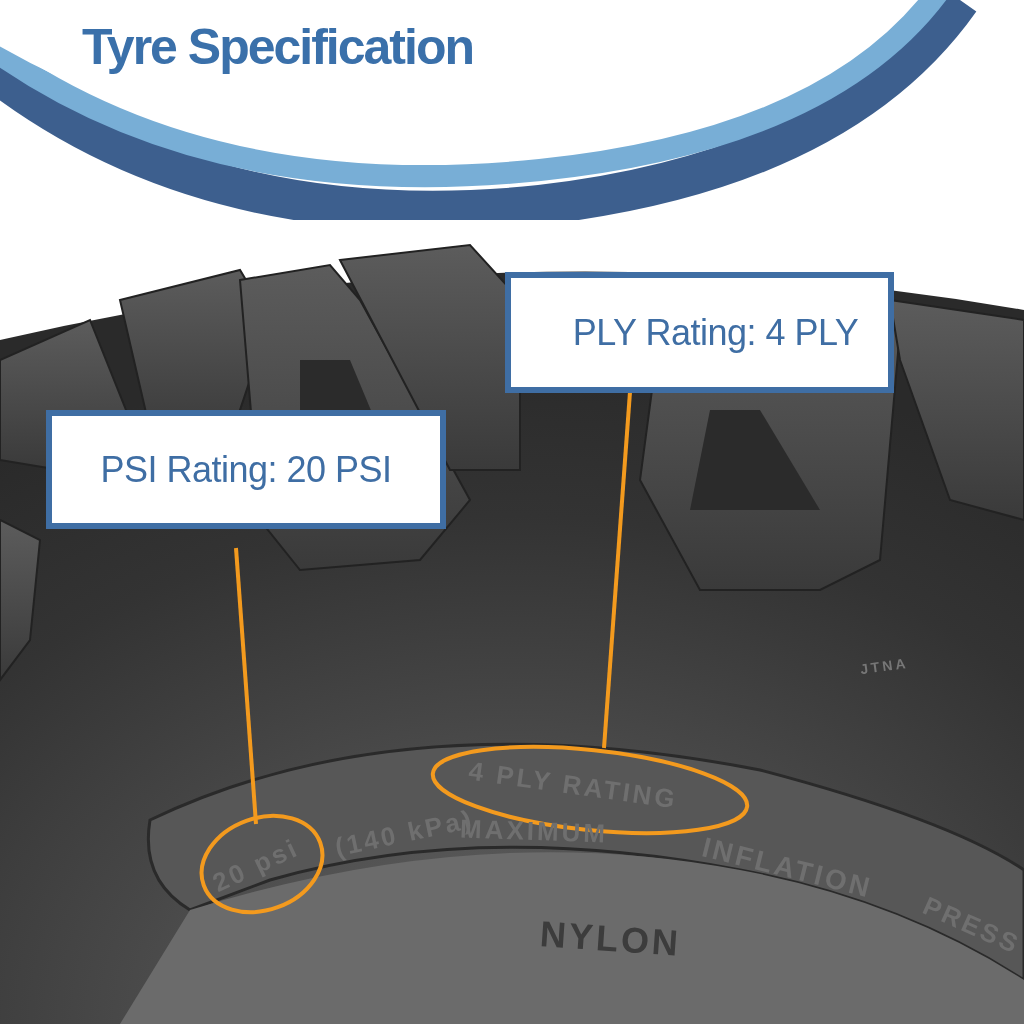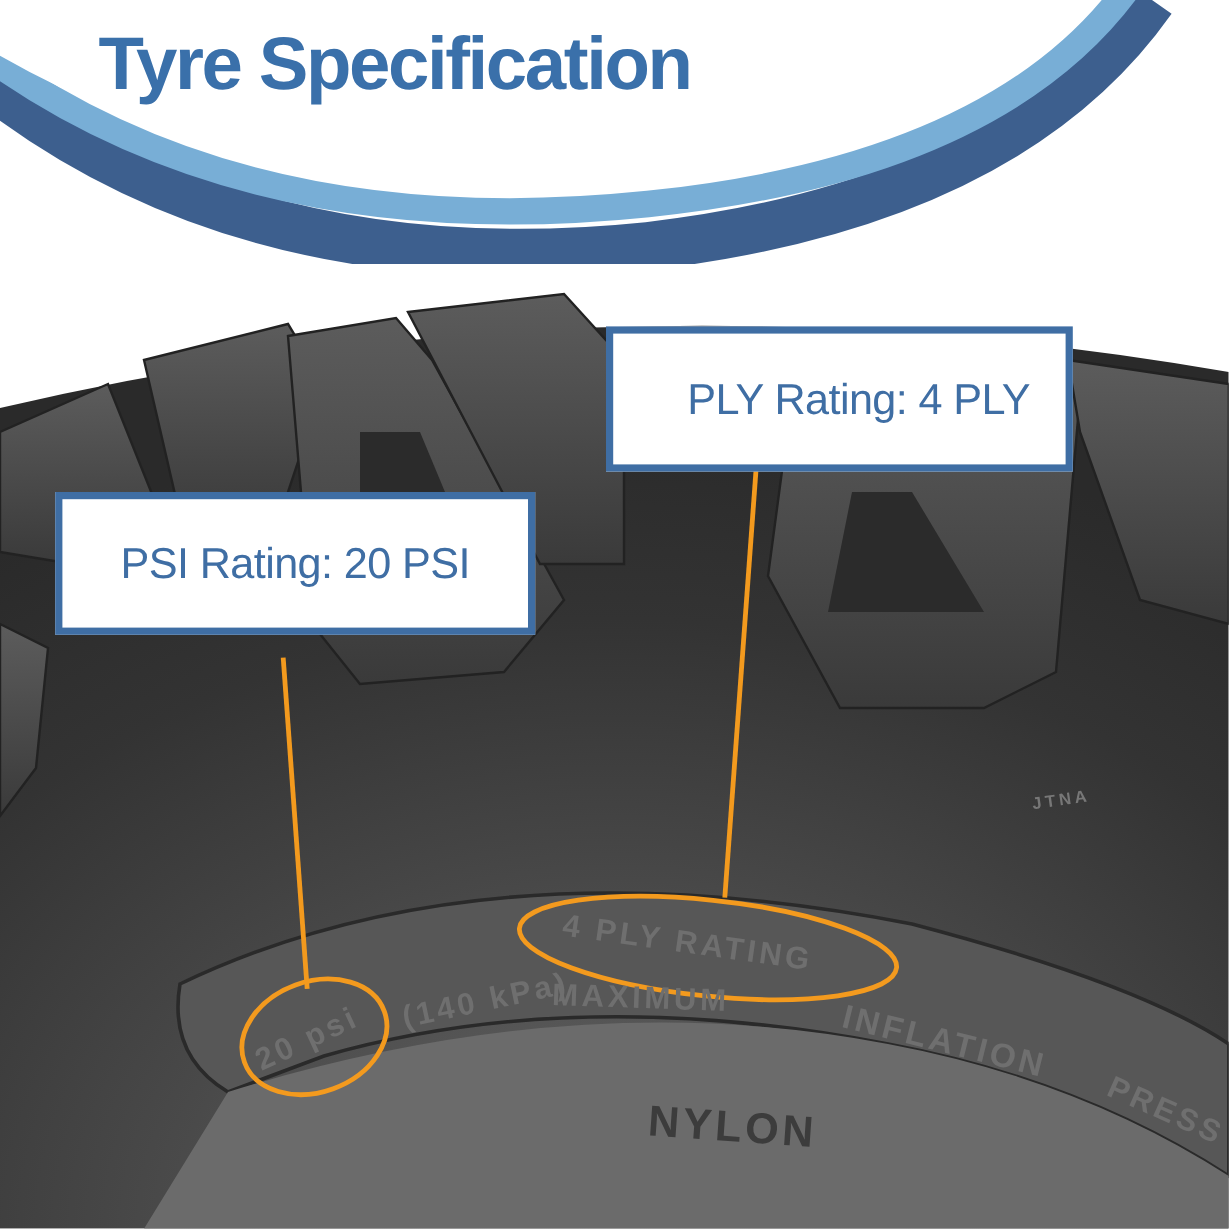--- a/index.html
+++ b/index.html
@@ -1,18 +1,18 @@
 <!DOCTYPE html>
 <html><head>
 <meta charset="utf-8">
 <style>
   html,body{margin:0;padding:0;}
   body{width:1024px;height:1024px;position:relative;overflow:hidden;background:#fff;font-family:"Liberation Sans",sans-serif;}
   .photo{position:absolute;left:0;top:230px;width:1024px;height:794px;}
-  .title{position:absolute;left:82px;top:18px;font-family:"Liberation Sans",sans-serif;font-weight:bold;font-size:62px;letter-spacing:-2px;color:#3a70aa;margin:0;}
+  .title{position:absolute;left:82px;top:18px;font-family:"Liberation Sans",sans-serif;font-weight:bold;font-size:50px;letter-spacing:-2px;color:#3a70aa;margin:0;}
   .label-box{position:absolute;background:#fff;border:6px solid #3f6ea4;box-sizing:border-box;display:flex;align-items:center;justify-content:center;color:#3f6ea4;font-size:36px;font-family:"Liberation Sans",sans-serif;letter-spacing:-0.5px;}
   .sidewall-text{position:absolute;color:#6f6f6f;font-family:"Liberation Sans",sans-serif;font-weight:bold;letter-spacing:3px;}
 </style>
 </head>
 <body>
 
 <svg class="photo" viewBox="0 230 1024 794" width="1024" height="794">
   <defs>
     <radialGradient id="tyreGrad" cx="50%" cy="100%" r="90%">
       <stop offset="0%" stop-color="#6a6a6a"></stop>

